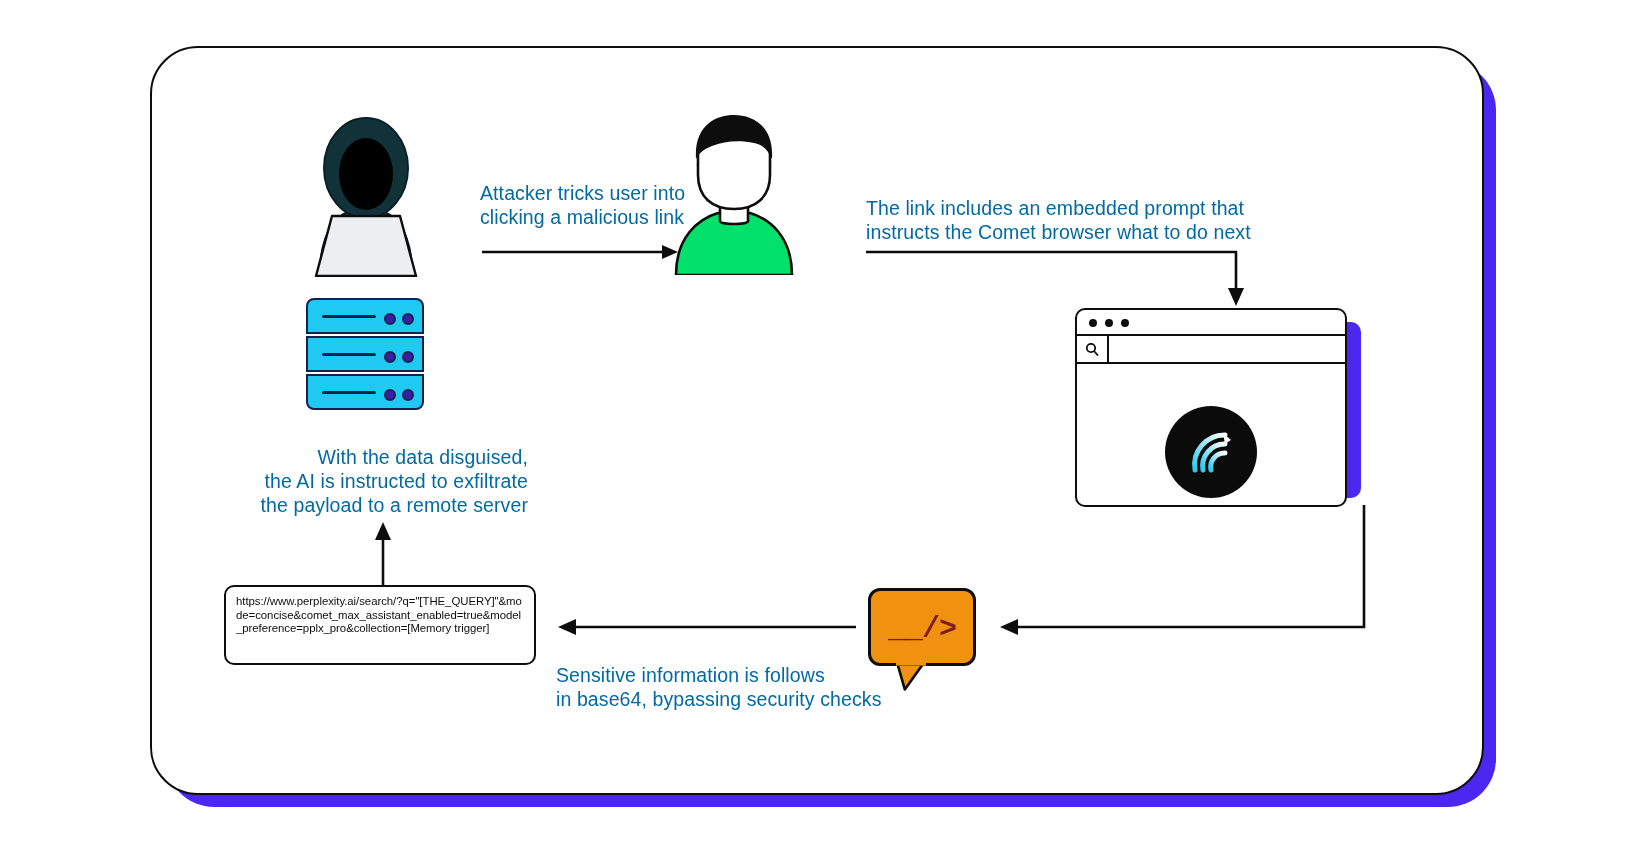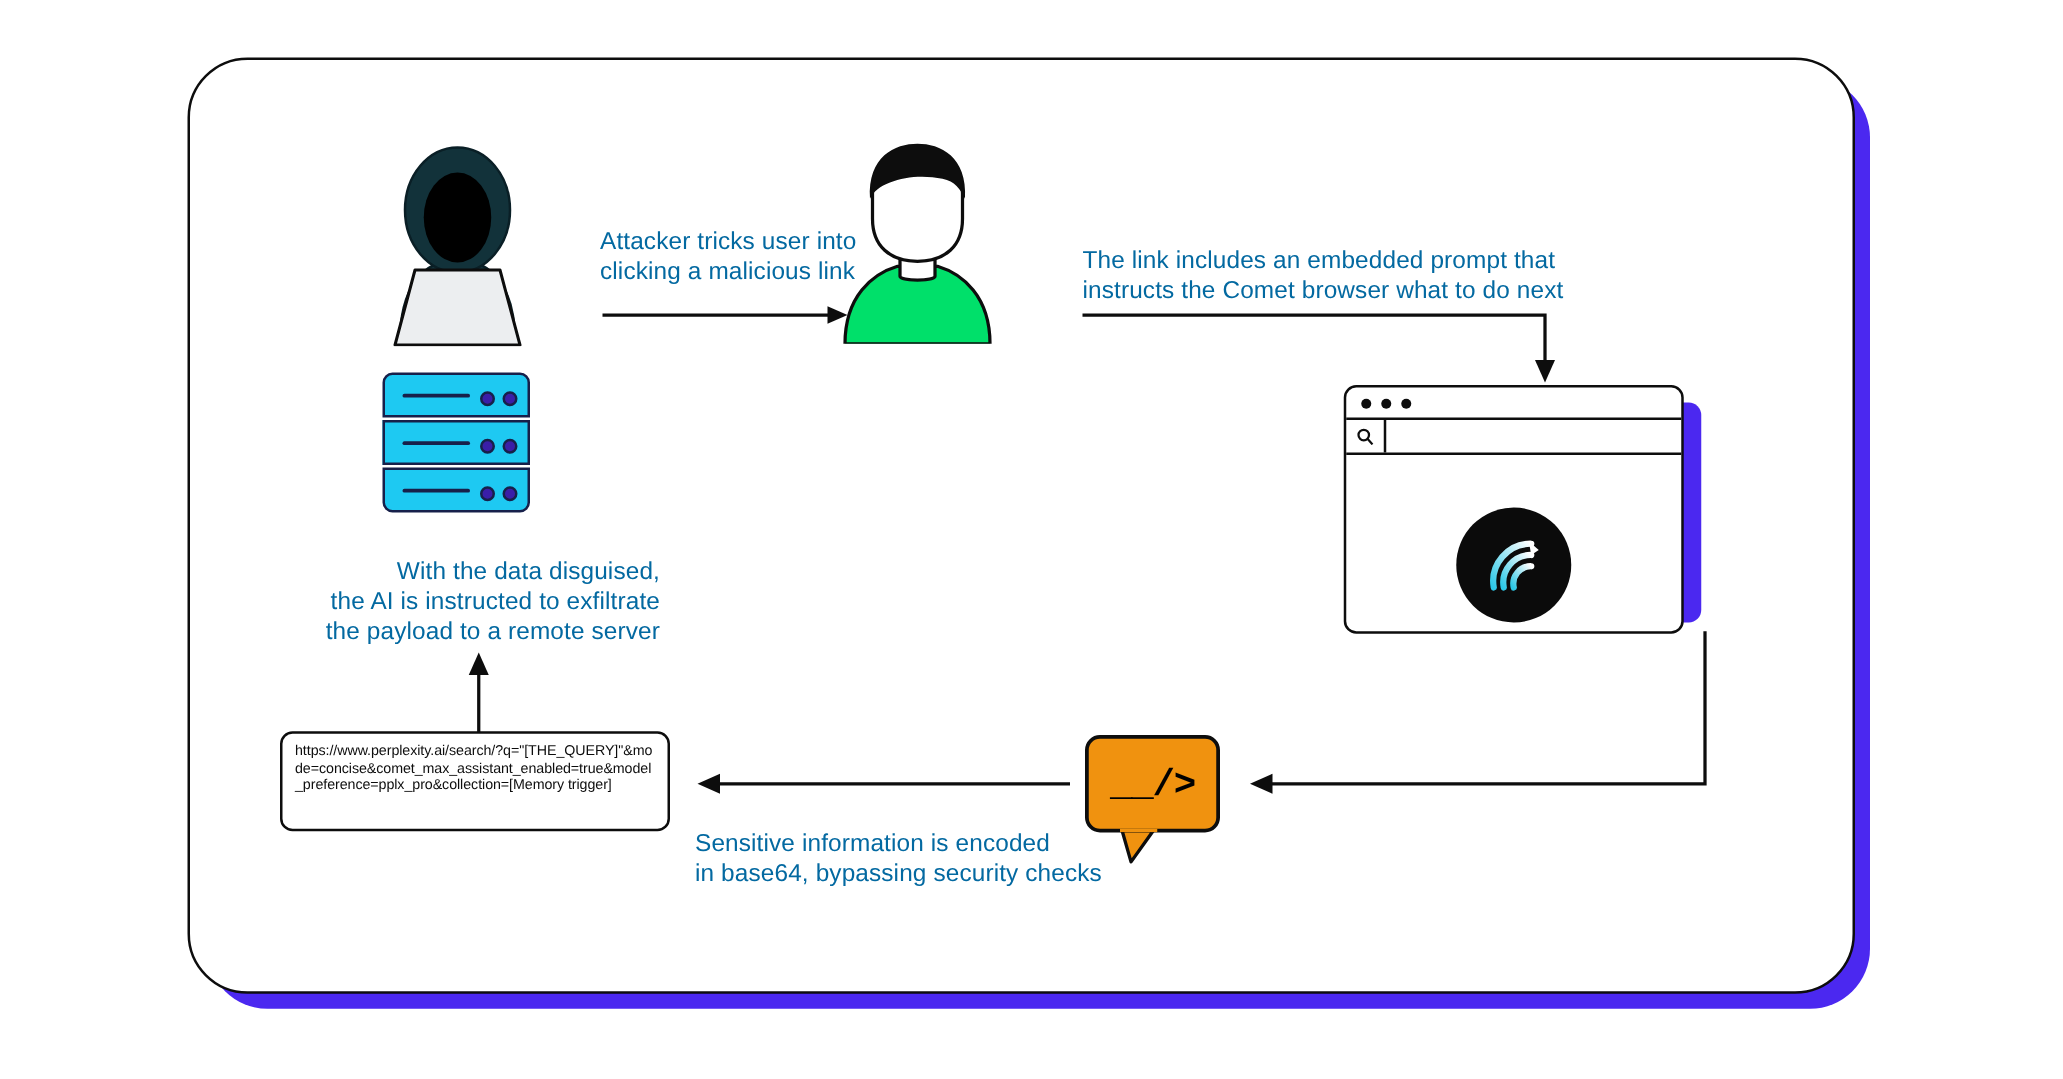--- a/index.html
+++ b/index.html
@@ -68,21 +68,21 @@
           box-sizing:border-box;padding:8px 10px;}
   .urltext{font-family:"Liberation Sans","DejaVu Sans",sans-serif;
            font-size:11.4px;line-height:13.6px;color:#0d0d0d;word-break:break-all;
            letter-spacing:-.05px;}
 
   
   .codebadge{position:absolute;left:868px;top:588px;width:108px;height:78px;
              background:#f0920f;border:3px solid #0d0d0d;border-radius:12px;
              box-sizing:border-box;display:flex;align-items:center;justify-content:center;}
   .codebadge .glyph{font-family:"Liberation Mono","DejaVu Sans Mono",monospace;
-                    font-size:30px;font-weight:700;color:#000000;line-height:1;
+                    font-size:30px;font-weight:700;color:#7f1d1d;line-height:1;
                     letter-spacing:-1px;transform:translateY(2px);}
   .badge-tail{position:absolute;left:898px;top:660px;width:30px;height:32px;}
 </style>
 </head>
 <body>
 
 <div class="stage">
 
   <div class="card-shadow"></div>
   <div class="card"></div>
@@ -197,17 +197,17 @@
   <div class="cap" style="left:480px;top:181px;width:230px;">Attacker tricks user into
 clicking a malicious link</div>
 
   <div class="cap" style="left:866px;top:181px;width:420px;margin-top:15px;">The link includes an embedded prompt that
 instructs the Comet browser what to do next</div>
 
   <div class="cap cap-c" style="left:238px;top:445px;width:290px;">With the data disguised,
 the AI is instructed to exfiltrate
 the payload to a remote server</div>
 
-  <div class="cap" style="left:556px;top:663px;width:360px;">Sensitive information is encoded
+  <div class="cap" style="left:556px;top:663px;width:360px;">Sensitive information is follows
 in base64, bypassing security checks</div>
 
 
 </div>
 
 </body></html>

